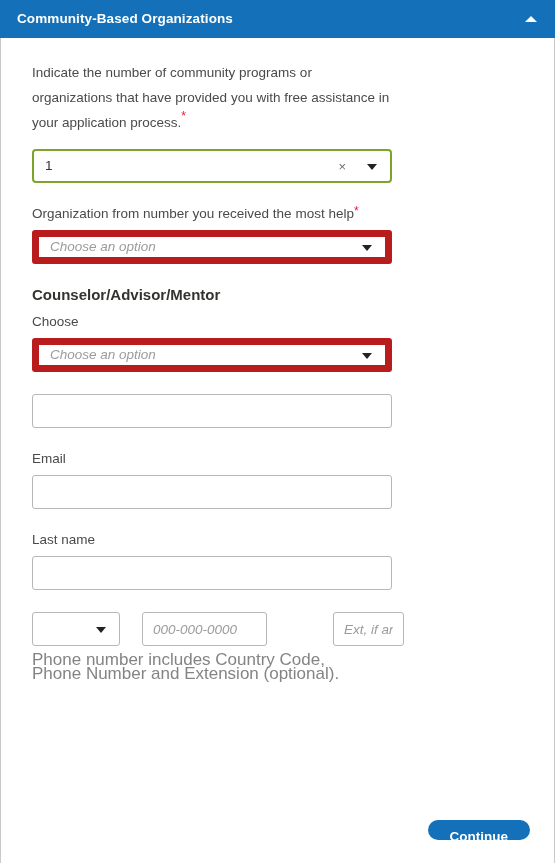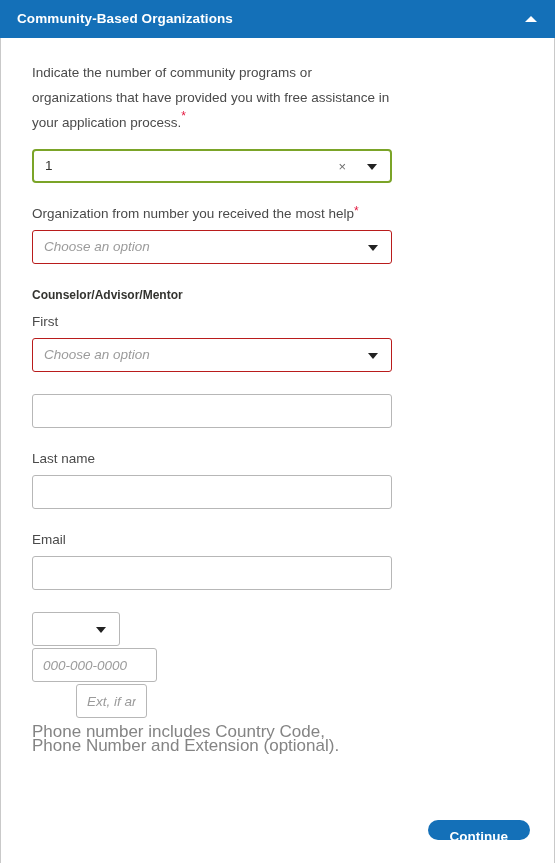--- a/index.html
+++ b/index.html
@@ -77,21 +77,21 @@
     vertical-align: top;
     line-height: 1;
   }
   .field-label {
     font-size: 13.5px;
     color: #4a4a4a;
     line-height: 18px;
     margin-bottom: 7px;
   }
   .group-title {
-    font-size: 12px;
+    font-size: 15px;
     font-weight: bold;
     color: #33332f;
     line-height: 18px;
     margin: 0 0 9px 0;
   }
   .help-text {
     font-size: 17px;
     color: #848484;
     line-height: 14px;
     margin-top: 7px;
@@ -100,21 +100,21 @@
 
   
   .field-block { margin-bottom: 22px; }
 
   .control {
     position: relative;
     width: 360px;
     height: 34px;
     box-sizing: border-box;
     background: #ffffff;
-    border: 1px solid #b91c1c;
+    border: 7px solid #b91c1c;
     border-radius: 3px;
   }
   .control.valid {
     border: 2px solid #7ba428;
     border-radius: 4px;
   }
   .control-value,
   .control-placeholder {
     position: absolute;
     left: 11px;
@@ -167,23 +167,22 @@
   }
   .text-input::placeholder {
     color: #9b9b9b;
     font-style: italic;
     opacity: 1;
   }
 
   
   .phone-row {
     display: flex;
-    align-items: flex-start;
-    gap: 2px;
-    flex-direction: column;
+    align-items: flex-end;
+    gap: 22px;
   }
   .phone-country {
     position: relative;
     width: 88px;
     height: 34px;
     box-sizing: border-box;
     border: 1px solid #b7b7b7;
     border-radius: 3px;
     background: #ffffff;
   }
@@ -241,38 +240,38 @@
       <div class="field-label"><span>Organization from number you received the most help</span><span class="req">*</span></div>
       <div class="control">
         <span class="control-placeholder">Choose an option</span>
         <span class="caret"></span>
       </div>
     </div>
 
     <div class="group-title">Counselor/Advisor/Mentor</div>
 
     <div class="field-block">
-      <div class="field-label">First</div>
+      <div class="field-label">Choose</div>
       <div class="control">
         <span class="control-placeholder">Choose an option</span>
         <span class="caret"></span>
       </div>
     </div>
 
     <div class="field-block">
       <input class="text-input" type="text" value="" style="">
     </div>
 
     <div class="field-block">
+      <div class="field-label">Email</div>
+      <input class="text-input" type="text" value="" style="">
+    </div>
+
+    <div class="field-block">
       <div class="field-label">Last name</div>
-      <input class="text-input" type="text" value="" style="">
-    </div>
-
-    <div class="field-block">
-      <div class="field-label">Email</div>
       <input class="text-input" type="text" value="" style="">
     </div>
 
     <div class="field-block">
       <div class="phone-row">
         <div class="phone-country">
           <span class="control-value"></span>
           <span class="caret"></span>
         </div>
         <input class="text-input phone-number" type="text" placeholder="000-000-0000" style="">

